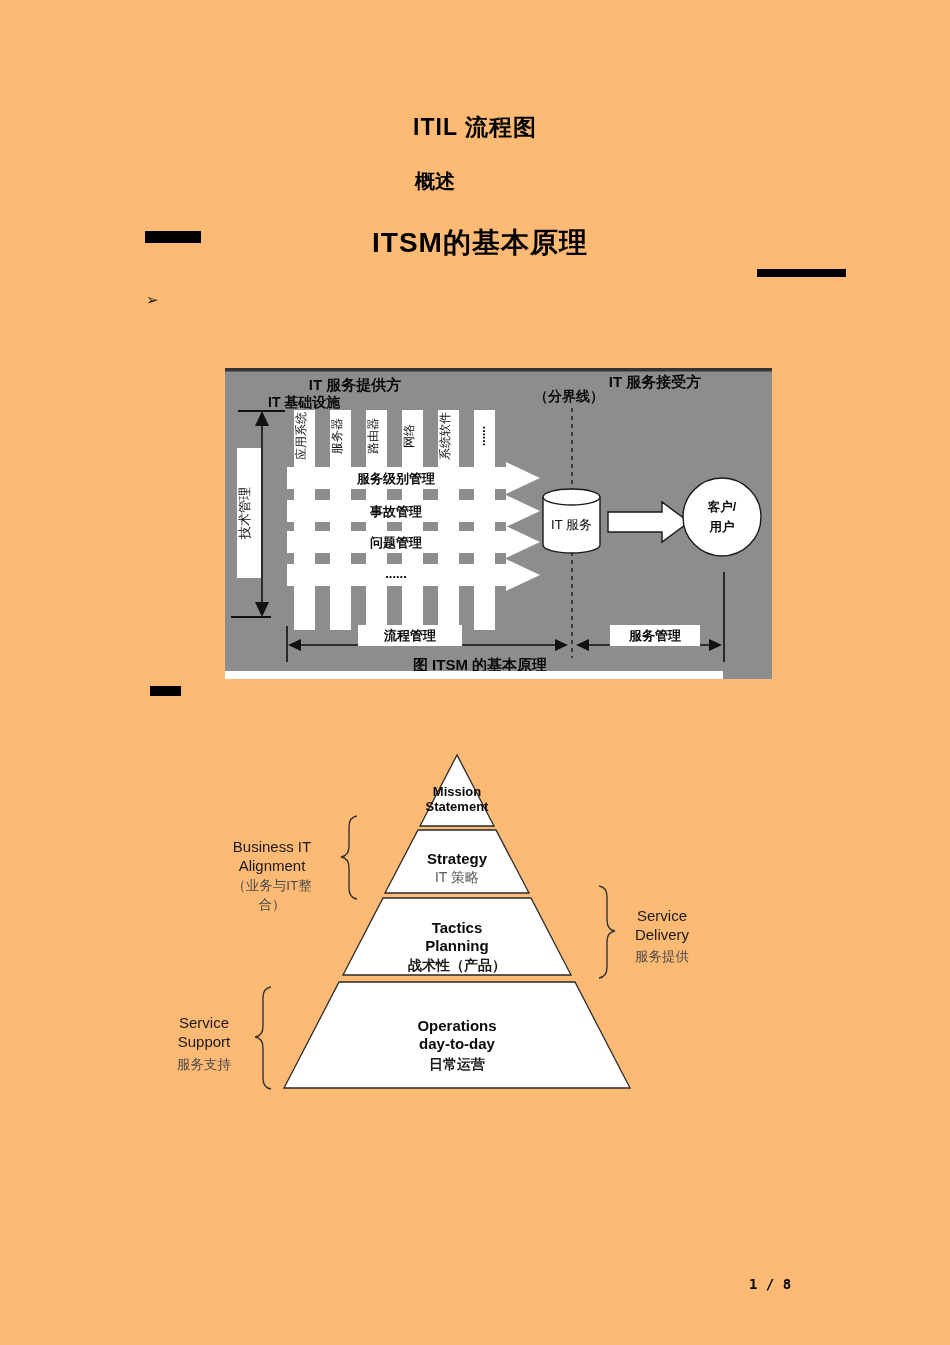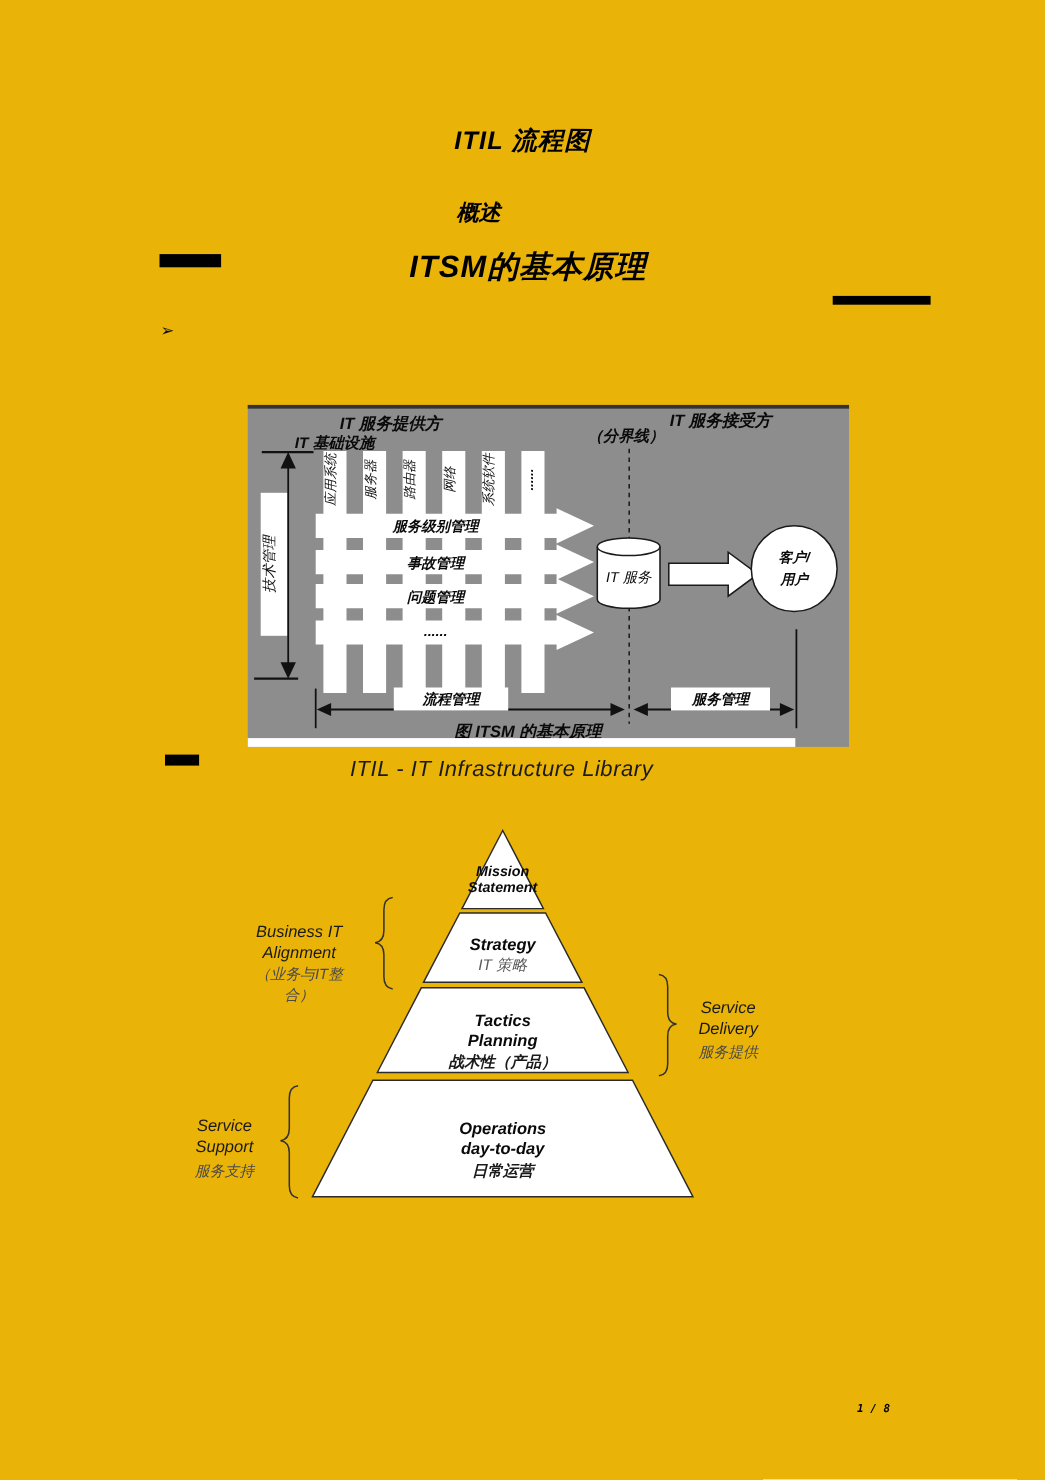--- a/index.html
+++ b/index.html
@@ -1,31 +1,31 @@
 <!DOCTYPE html>
 <html><head>
 <meta charset="utf-8">
 <style>
   html,body{margin:0;padding:0;background:#ffffff;}
-  .page{position:relative;width:950px;height:1345px;background:#eab308;overflow:hidden;
-        font-family:"Liberation Sans","DejaVu Sans",sans-serif;color:#000;font-style:italic;}
+  .page{position:relative;width:950px;height:1345px;background:#fdba74;overflow:hidden;
+        font-family:"Liberation Sans","DejaVu Sans",sans-serif;color:#000;}
   .abs{position:absolute;}
   .ctr{text-align:center;}
   .doc-title{left:0;top:112px;width:950px;font-size:23px;font-weight:bold;letter-spacing:1px;}
-  .doc-subtitle{left:0;top:168px;width:870px;font-size:20px;font-weight:bold;margin-top:12px;}
+  .doc-subtitle{left:0;top:168px;width:870px;font-size:20px;font-weight:bold;}
   .sec-heading{left:0;top:224px;width:960px;font-size:28px;font-weight:600;letter-spacing:1px;}
   .bar{background:#000;}
   .bar1{left:145px;top:231px;width:56px;height:12px;}
   .bar2{left:757px;top:269px;width:89px;height:8px;}
   .bar3{left:150px;top:686px;width:31px;height:10px;}
   .bullet-glyph{left:146px;top:291px;font-size:15px;color:#111;}
   .bullet-text{left:183px;top:284px;width:653px;font-size:20px;line-height:31px;color:#111;
                font-family:"Liberation Serif","DejaVu Serif",serif;}
   .itil-heading{left:140px;top:688px;width:632px;font-size:20px;color:#1a1a1a;letter-spacing:0.5px;}
-  .pagenum{left:779px;top:1276px;font-size:10px;font-weight:bold;font-family:"DejaVu Sans Mono",monospace;}
+  .pagenum{left:749px;top:1276px;font-size:14px;font-weight:bold;font-family:"DejaVu Sans Mono",monospace;}
   svg text{font-family:"Liberation Sans","DejaVu Sans",sans-serif;}
 </style>
 </head>
 <body>
 
 <div class="page">
 
   <div class="abs ctr doc-title">ITIL 流程图</div>
   <div class="abs ctr doc-subtitle">概述</div>
 
@@ -109,21 +109,20 @@
     <rect x="133" y="257" width="104" height="21" fill="#ffffff"></rect>
     <text x="185" y="272" font-size="13" font-weight="600" text-anchor="middle" fill="#0a0a0a">流程管理</text>
     <rect x="385" y="257" width="90" height="21" fill="#ffffff"></rect>
     <text x="430" y="272" font-size="13" font-weight="600" text-anchor="middle" fill="#0a0a0a">服务管理</text>
 
     <text x="255" y="302" font-size="15" font-weight="bold" text-anchor="middle" fill="#0a0a0a">图  ITSM 的基本原理</text>
     <rect x="0" y="303" width="498" height="8" fill="#ffffff"></rect>
   </svg>
 
   <div class="abs bar bar3"></div>
-  <div class="abs ctr itil-heading">ITIL - IT Infrastructure Library</div>
 
   <svg class="abs" style="left:140px;top:740px;" width="620" height="360" viewBox="0 0 620 360">
     <g fill="#ffffff" stroke="#2a2a2a" stroke-width="1.3">
       <polygon points="317,15 280,86 354,86"></polygon>
       <polygon points="278,90 356,90 389,153 245,153"></polygon>
       <polygon points="243,158 391,158 431,235 203,235"></polygon>
       <polygon points="199,242 435,242 490,348 144,348"></polygon>
     </g>
 
     <text x="317" y="56" font-size="13" font-weight="bold" text-anchor="middle" fill="#0a0a0a">Mission</text>

